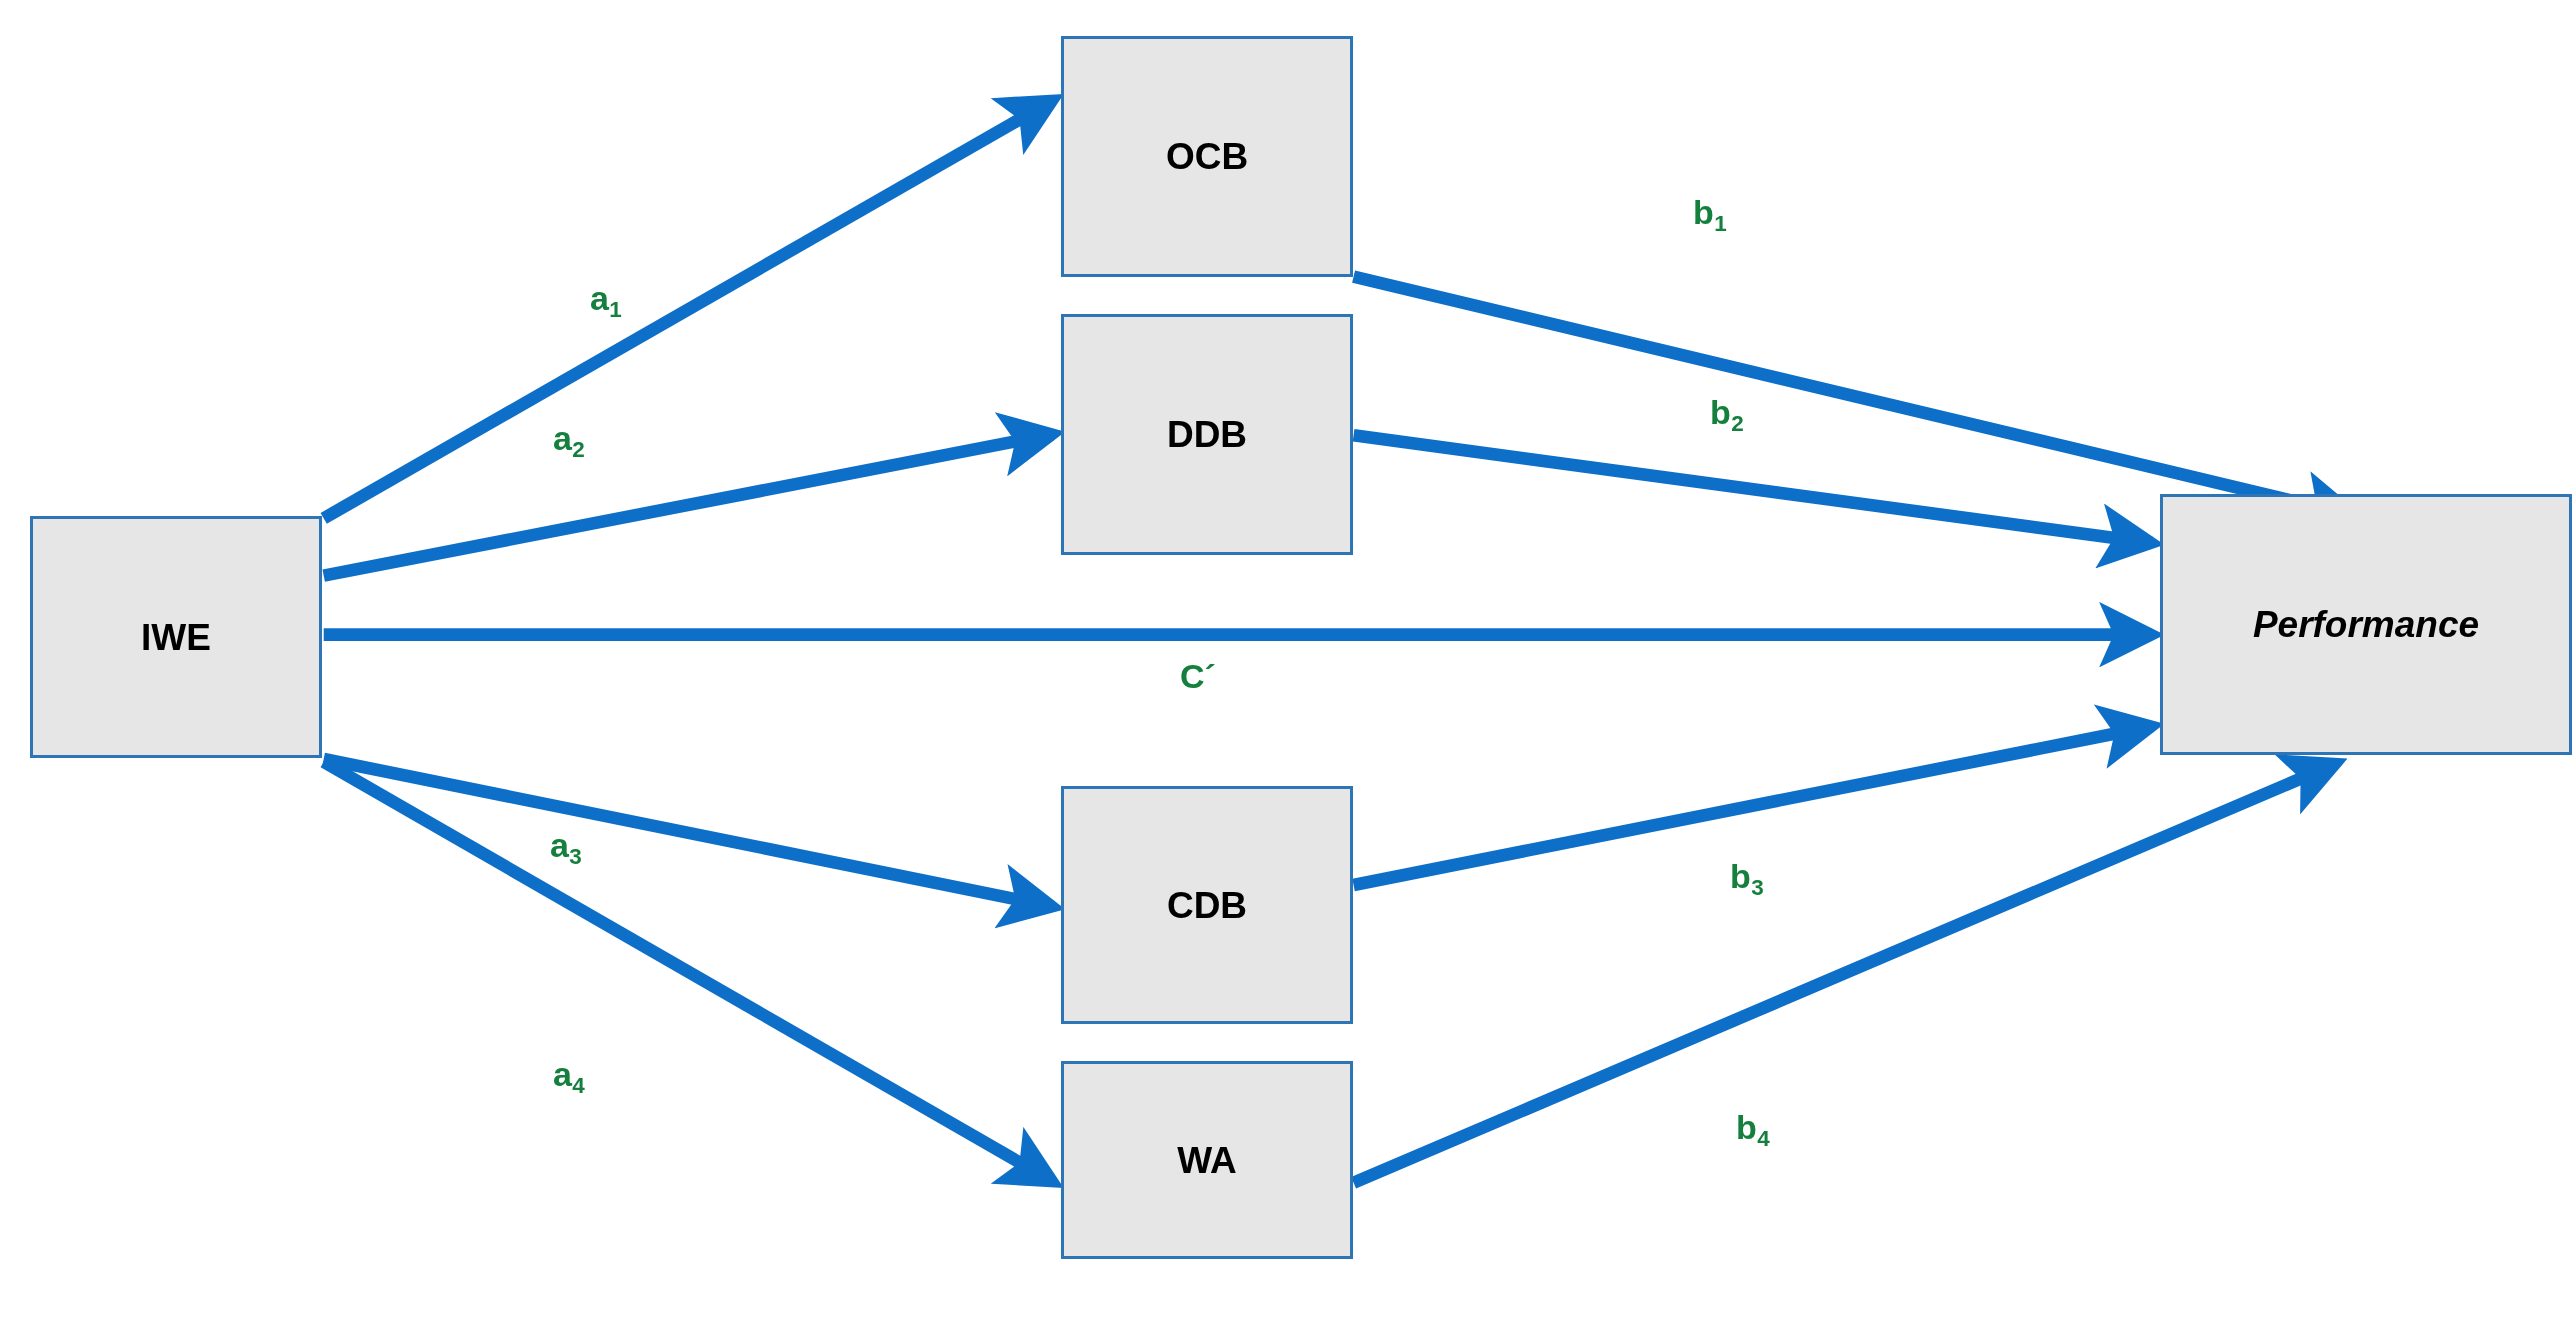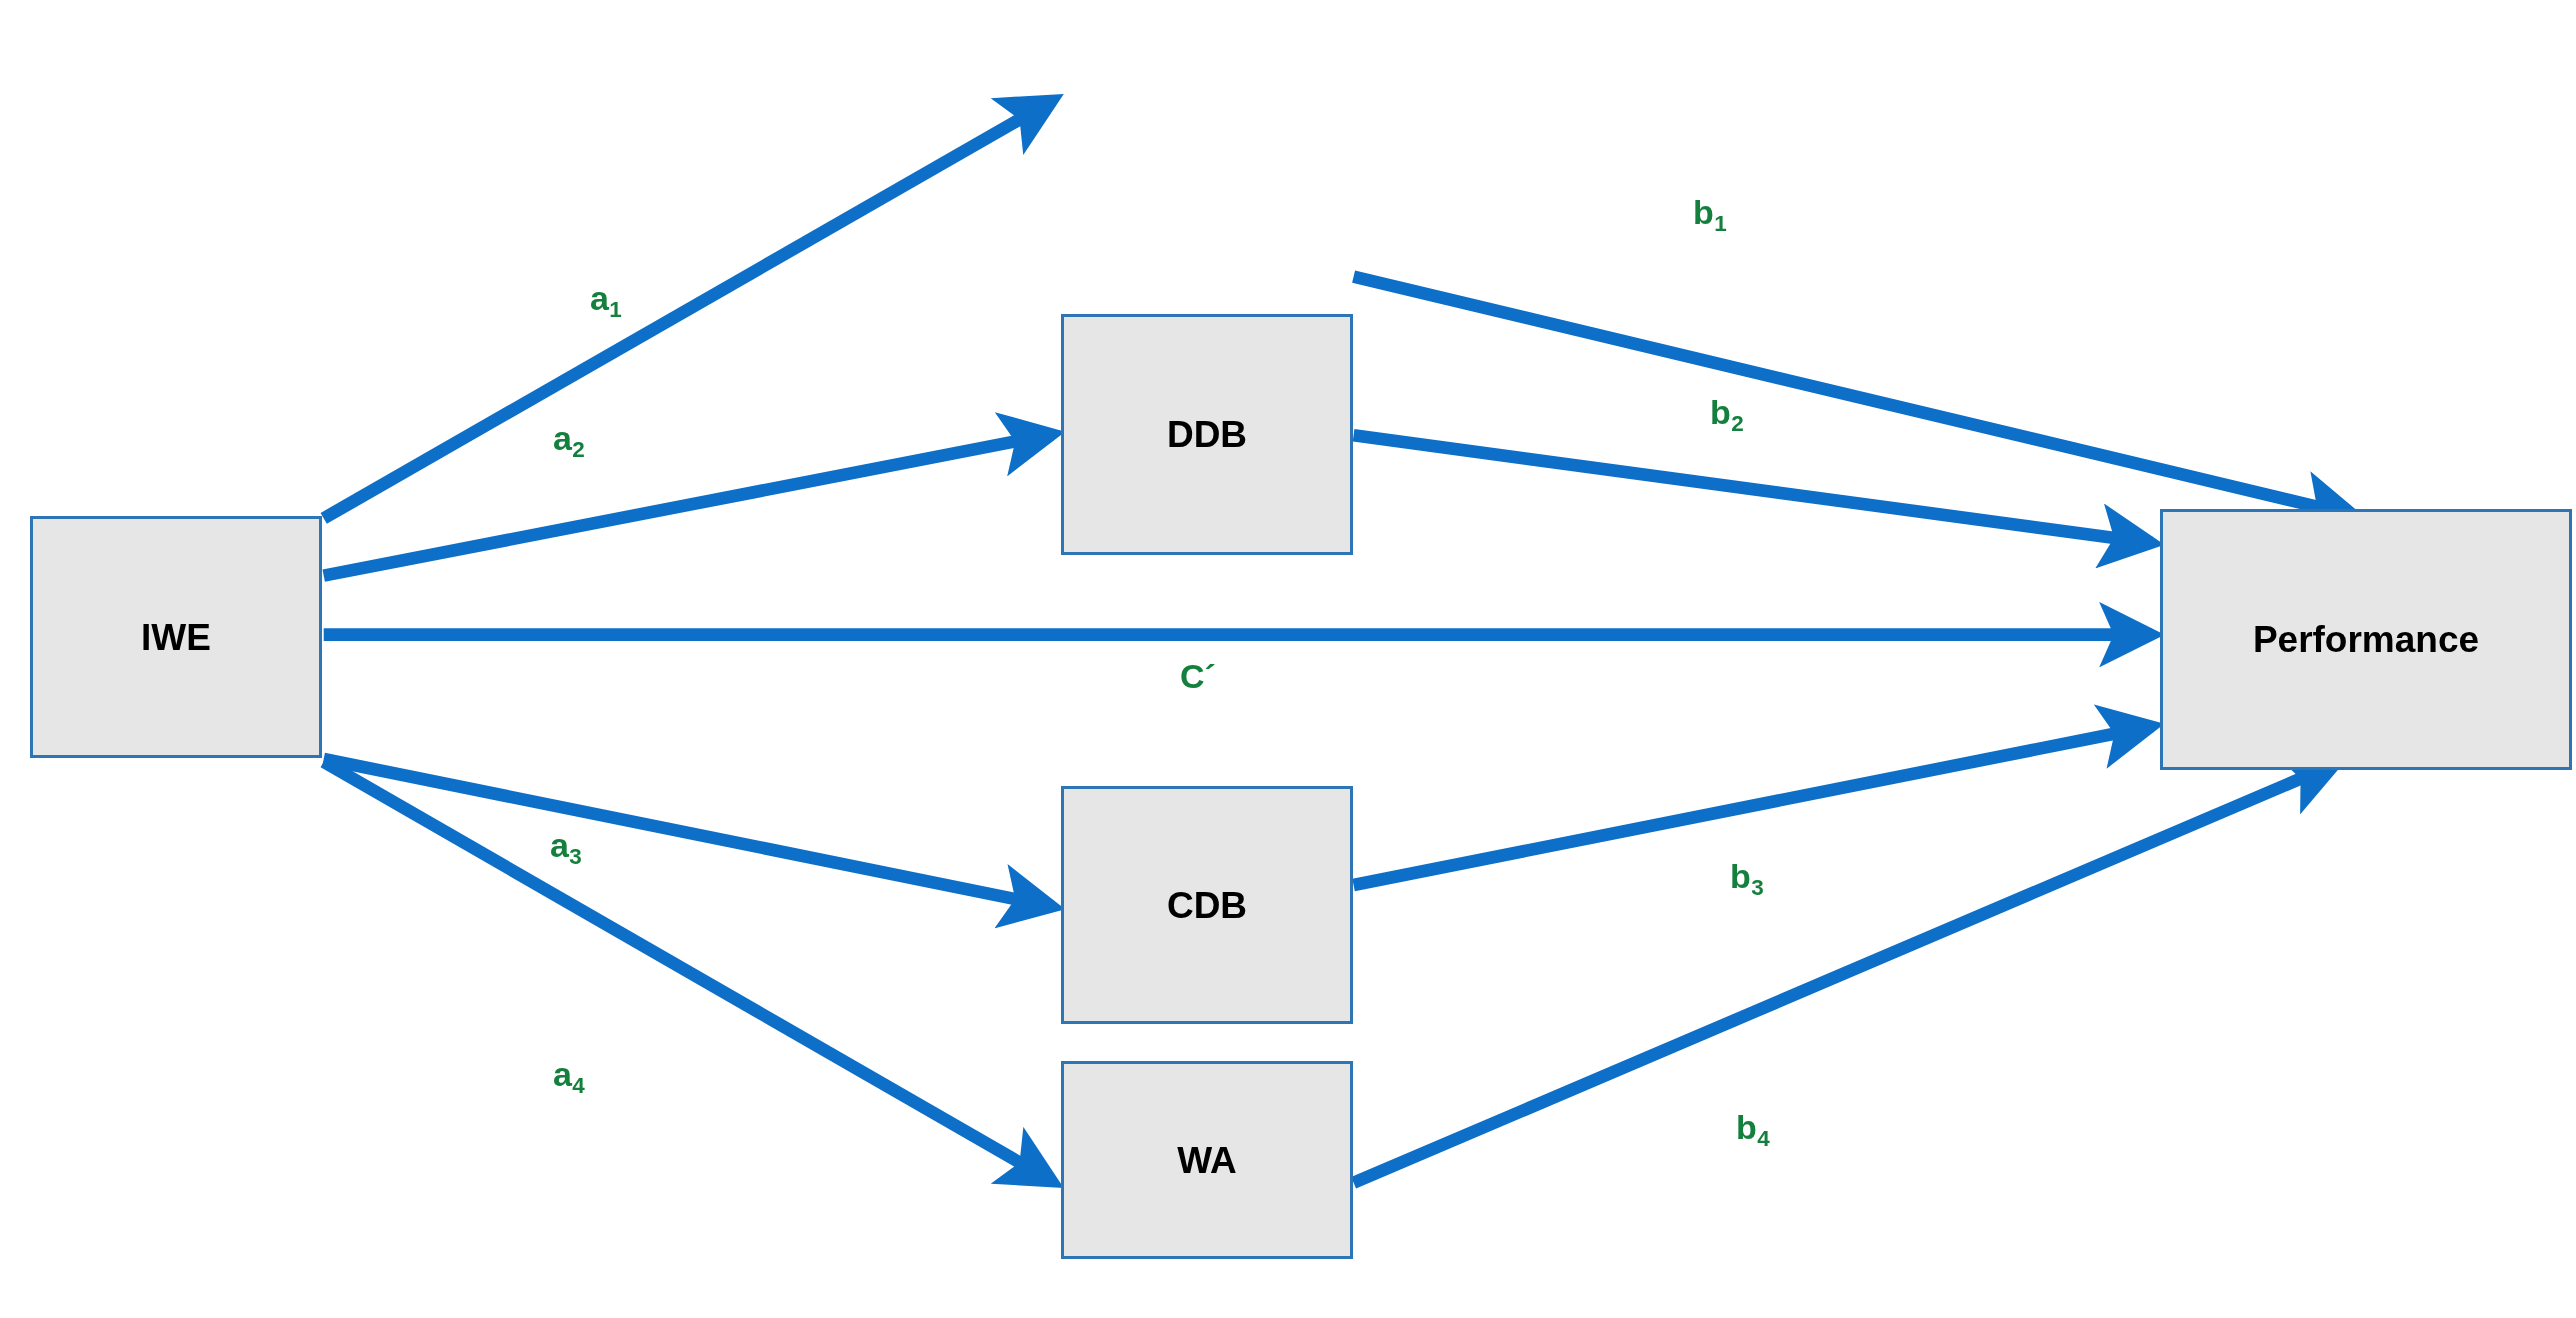--- a/index.html
+++ b/index.html
@@ -54,34 +54,37 @@
       <line x1="2363" y1="760" x2="3757" y2="948"></line>
       <line x1="2363" y1="1545" x2="3757" y2="1268"></line>
       <line x1="2363" y1="2065" x2="4078" y2="1333"></line>
     </g>
   </svg>
 
   <div class="node" style="left:30px;top:516px;width:292px;height:242px;font-size:37px;">
     <span>IWE</span>
   </div>
 
+  <div class="node" style="left:1061px;top:36px;width:292px;height:241px;font-size:37px;">
+    <span>OCB</span>
+  </div>
 
   <div class="node" style="left:1061px;top:314px;width:292px;height:241px;font-size:37px;">
     <span>DDB</span>
   </div>
 
   <div class="node" style="left:1061px;top:786px;width:292px;height:238px;font-size:37px;">
     <span>CDB</span>
   </div>
 
   <div class="node" style="left:1061px;top:1061px;width:292px;height:198px;font-size:37px;">
     <span>WA</span>
   </div>
 
-  <div class="node" style="left:2160px;top:509px;width:412px;height:261px;font-size:37px;">
+  <div class="node" style="left:2160px;top:494px;width:412px;height:261px;font-size:37px;font-style:italic;">
     <span>Performance</span>
   </div>
 
   <div class="elabel" style="left:550px;top:281px;margin-left:40px;">
     <span>a</span><sub>1</sub>
   </div>
   <div class="elabel" style="left:553px;top:421px;">
     <span>a</span><sub>2</sub>
   </div>
   <div class="elabel" style="left:550px;top:828px;">

